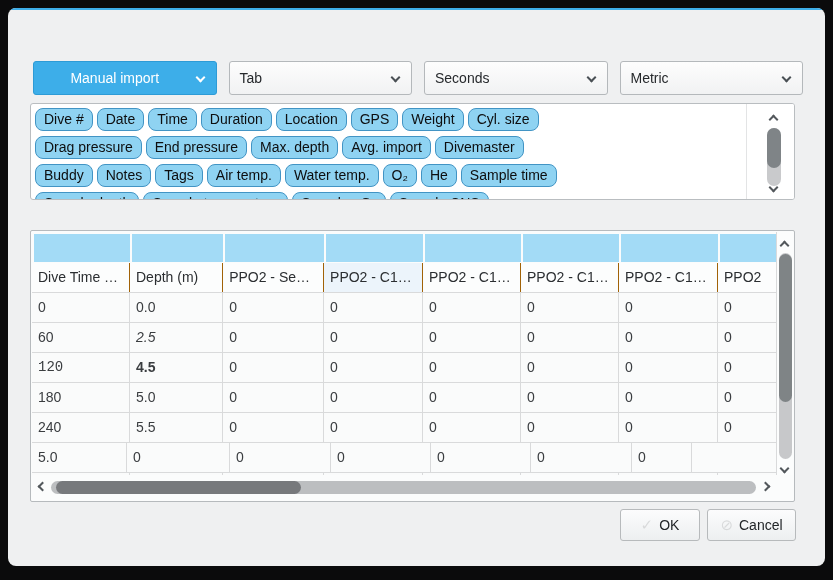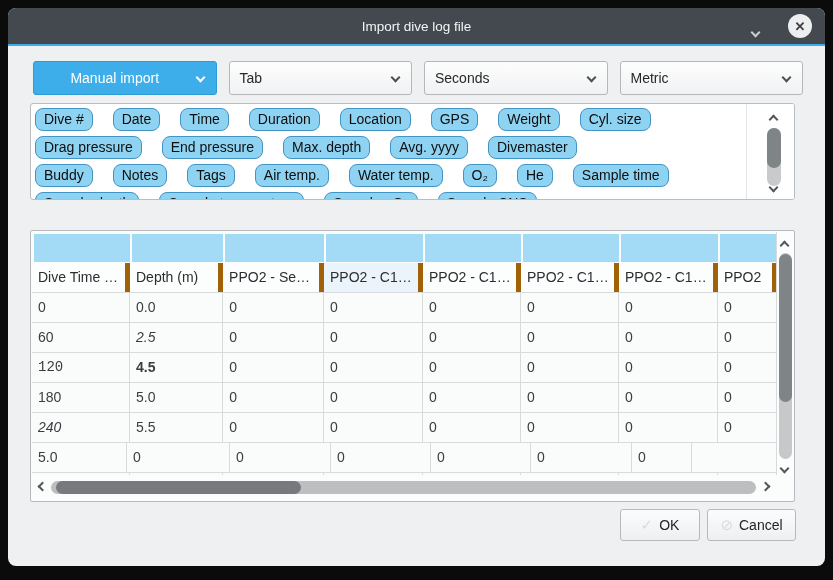--- a/index.html
+++ b/index.html
@@ -37,21 +37,21 @@
     border:1px solid #b4b8bb; border-radius:3px; display:flex; align-items:center;
     padding:0 30px 0 10px; font-size:14px; color:#26292c; }
   .combo .chev { position:absolute; right:12px; top:12px; }
   .combo.accent { background:#3daee9; border-color:#2d9bd6; color:#ffffff;justify-content:center; }
 
   
   .tagbox { position:absolute; left:22px; top:95px; width:765px; height:97px;
     background:#ffffff; border:1px solid #b9bdc0; border-radius:3px; overflow:hidden; }
   .tagbox-inner { position:absolute; left:0; top:0; right:48px; bottom:0;
     padding:4px 4px; overflow:hidden; }
-  .tag-row { display:flex; gap:20px; margin-bottom:5px; }
+  .tag-row { display:flex; gap:4px; margin-bottom:5px; }
   .tag { background:#8fd3f2; border:1px solid #4294c4; border-radius:8px;
     padding:1px 8px 2px 8px; font-size:14px; color:#0d0e0f; white-space:nowrap;
     height:23px; line-height:19px; }
   .tag-gutter { position:absolute; right:0; top:0; bottom:0; width:48px;
     border-left:1px solid #e3e4e5; background:#ffffff; }
   .tag-gutter .chev.up   { position:absolute; right:17px; top:12px; }
   .tag-gutter .chev.down { position:absolute; right:17px; bottom:8px; }
   .tag-track { position:absolute; right:13px; top:24px; width:14px; height:58px;
     background:#c9cacc; border-radius:7px; }
   .tag-thumb { position:absolute; left:0; top:0; width:14px; height:40px;
@@ -60,21 +60,21 @@
   
   .instruction { position:absolute; left:24px; top:197px; font-size:14.5px; color:#26292c; }
 
   
   .tablebox { position:absolute; left:22px; top:222px; width:765px; height:272px;
     background:#fbfcfc; border:1px solid #b6babd; border-radius:2px; overflow:hidden; }
   .grid-area { position:absolute; left:1px; top:1px; width:745px; height:243px; overflow:hidden; }
   .drop-row { display:flex; gap:2px; padding:2px 0 1px 2px; height:31px; }
   .drop-cell { background:#a3dbf6; height:28px; }
   .hdr-row { display:flex; height:30px; border-bottom:1px solid #d9dadb; background:#fcfdfd; }
-  .hdr-cell { border-right:5px solid #a16207; font-size:14px; color:#2b2e31;
+  .hdr-cell { border-right:1px solid #a16207; font-size:14px; color:#2b2e31;
     padding:6px 16px 0 6px; white-space:nowrap; overflow:hidden; }
   .hdr-cell.hl { background:#ecf4fb; }
   .data-row { display:flex; height:30px; border-bottom:1px solid #d9dadb; background:#fafbfb; }
   .data-cell { border-right:1px solid #d9dadb; font-size:14px; color:#3a3d40;
     padding:6px 4px 0 6px; white-space:nowrap; overflow:hidden; }
 
   .v-gutter { position:absolute; right:1px; top:1px; width:17px; height:243px;
     background:#fcfdfd; border-left:1px solid #d9dadb; }
   .v-gutter .chev.up   { position:absolute; left:4px; top:10px; }
   .v-gutter .chev.down { position:absolute; left:4px; bottom:3px; }
@@ -97,27 +97,20 @@
     color:#232629; display:flex; align-items:center; justify-content:center; gap:6px; }
   .btn-ok { right:125px; width:80px; }
   .btn-cancel { right:29px; width:89px; }
   .btn .ghost-icon { opacity:0.13; font-size:15px; }
 </style>
 </head>
 <body>
 
 <div class="window">
 
-  <div class="titlebar">
-    <span class="titlebar-title">Import dive log file</span>
-    <span class="tb-shade"><span class="chev down light"></span></span>
-    <span class="tb-close">
-        <span>✕</span>
-      </span>
-  </div>
   <div class="accent-line"></div>
 
   <div class="combo-row" id="combo-row">
       <div class="combo accent">
         <span>Manual import</span>
         <span class="chev down white"></span>
       </div>
       <div class="combo">
         <span>Tab</span>
         <span class="chev down"></span>
@@ -141,21 +134,21 @@
           <span class="tag">Duration</span>
           <span class="tag">Location</span>
           <span class="tag">GPS</span>
           <span class="tag">Weight</span>
           <span class="tag">Cyl. size</span>
         </div>
         <div class="tag-row">
           <span class="tag">Drag pressure</span>
           <span class="tag">End pressure</span>
           <span class="tag">Max. depth</span>
-          <span class="tag">Avg. yyyy</span>
+          <span class="tag">Avg. import</span>
           <span class="tag">Divemaster</span>
         </div>
         <div class="tag-row">
           <span class="tag">Buddy</span>
           <span class="tag">Notes</span>
           <span class="tag">Tags</span>
           <span class="tag">Air temp.</span>
           <span class="tag">Water temp.</span>
           <span class="tag">O₂</span>
           <span class="tag">He</span>
@@ -235,21 +228,21 @@
             <div class="data-cell" style="width: 100px;">180</div>
             <div class="data-cell" style="width: 95px;">5.0</div>
             <div class="data-cell" style="width: 103px;">0</div>
             <div class="data-cell" style="width: 101px;">0</div>
             <div class="data-cell" style="width: 100px;">0</div>
             <div class="data-cell" style="width: 100px;">0</div>
             <div class="data-cell" style="width: 101px;">0</div>
             <div class="data-cell" style="width: 60px;">0</div>
           </div>
           <div class="data-row">
-            <div class="data-cell" style="width: 100px; font-style: italic;">240</div>
+            <div class="data-cell" style="width: 100px;">240</div>
             <div class="data-cell" style="width: 95px;">5.5</div>
             <div class="data-cell" style="width: 103px;">0</div>
             <div class="data-cell" style="width: 101px;">0</div>
             <div class="data-cell" style="width: 100px;">0</div>
             <div class="data-cell" style="width: 100px;">0</div>
             <div class="data-cell" style="width: 101px;">0</div>
             <div class="data-cell" style="width: 60px;">0</div>
           </div>
           <div class="data-row">
             <div class="data-cell" style="width: 95px;">5.0</div>

